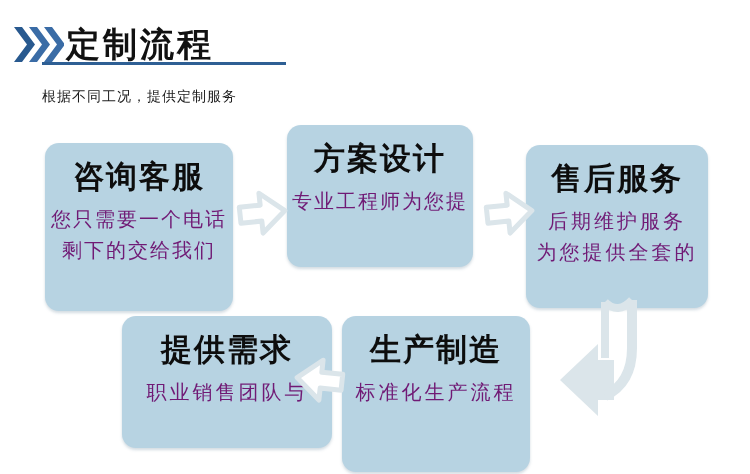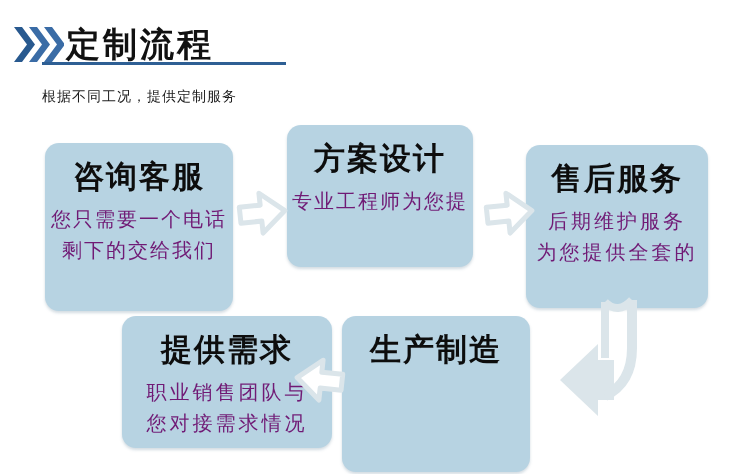--- a/index.html
+++ b/index.html
@@ -76,25 +76,25 @@
 
   <div class="flow-box box-wide" style="left:526px;top:145px;width:182px;height:163px;">
     <h3>售后服务</h3>
     <p>后期维护服务</p>
     <p>为您提供全套的</p>
   </div>
 
   <div class="flow-box box-wide" style="left:98px;top:316px;width:210px;height:132px;margin-left:24px;">
     <h3>提供需求</h3>
     <p>职业销售团队与</p>
-    <p>您对接需求情况</p>
   </div>
 
   <div class="flow-box box-wide" style="left:342px;top:316px;width:188px;height:156px;">
     <h3>生产制造</h3>
+    <p>标准化生产流程</p>
   </div>
 
   <svg class="arrow" style="left:234px;top:184px;transform:rotate(-6deg);" width="56" height="58" viewBox="0 0 56 58">
     <polygon class="outline-arrow" points="6,21 27,21 27,9 51,29 27,49 27,37 6,37"></polygon>
   </svg>
 
   <svg class="arrow" style="left:481px;top:184px;transform:rotate(-6deg);" width="56" height="58" viewBox="0 0 56 58">
     <polygon class="outline-arrow" points="6,21 27,21 27,9 51,29 27,49 27,37 6,37"></polygon>
   </svg>
 

